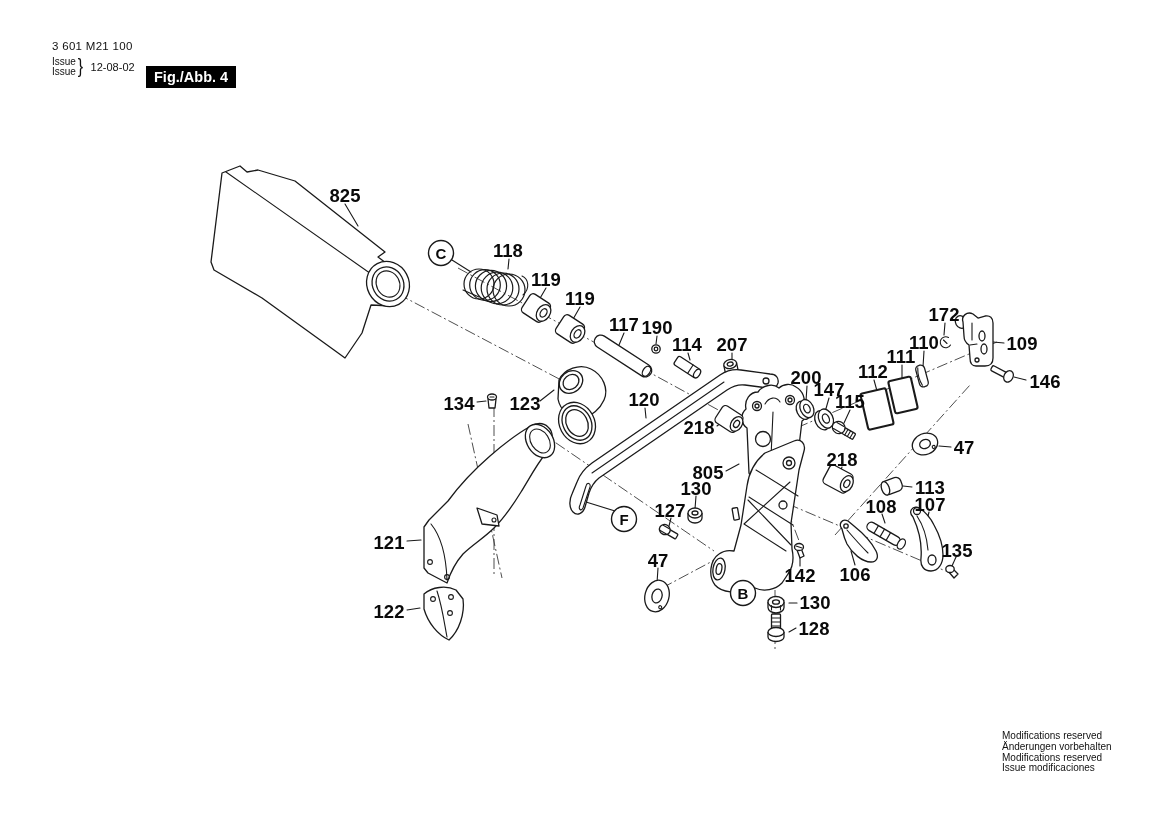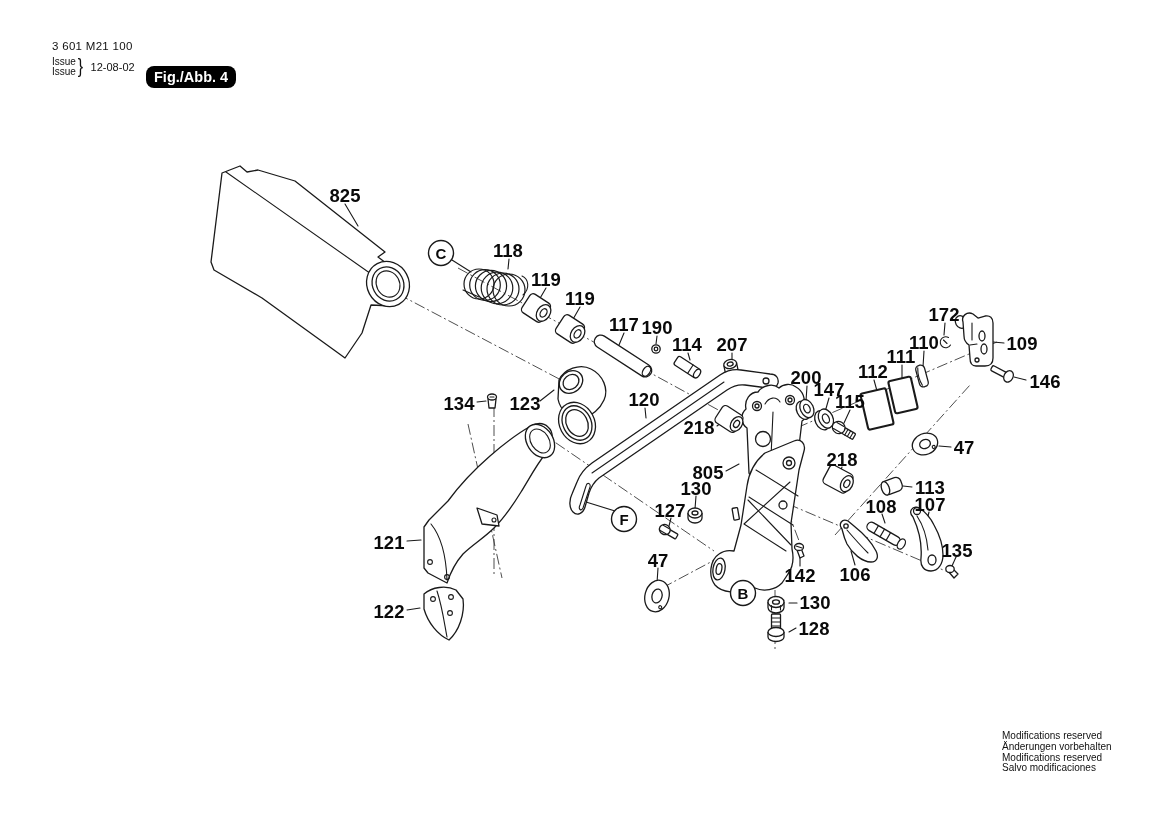--- a/index.html
+++ b/index.html
@@ -9,21 +9,21 @@
     margin:0 auto;
   }
   .hdr{position:absolute;left:52px;top:40px;}
   .hdr-part{font-size:11.5px;letter-spacing:.3px;}
   .hdr-row{display:flex;align-items:center;margin-top:3px;}
   .hdr-issue{display:flex;flex-direction:column;font-size:10px;line-height:10px;}
   .hdr-brace{font-size:20px;font-weight:400;margin:0 1px 0 1px;transform:scaleX(.8);}
   .hdr-date{font-size:11px;margin-left:6px;}
   .fig-box{
     position:absolute;left:146px;top:66px;background:#000;color:#fff;
-    font-size:14.5px;font-weight:bold;padding:3px 8px 3px 8px;white-space:nowrap;border-radius:8px;
+    font-size:14.5px;font-weight:bold;padding:3px 8px 3px 8px;white-space:nowrap;
   }
   .ftr{position:absolute;left:1002px;top:731px;font-size:10px;line-height:10.8px;}
   svg{position:absolute;left:0;top:0;}
   .part{fill:#ffffff;stroke:#1a1a1a;stroke-width:1.3;stroke-linejoin:round;}
   .part-thin{fill:none;stroke:#1a1a1a;stroke-width:1.1;stroke-linejoin:round;stroke-linecap:round;}
   .part-thick{fill:#ffffff;stroke:#1a1a1a;stroke-width:2.1;stroke-linejoin:round;}
   .leader{stroke:#1a1a1a;stroke-width:1.1;fill:none;stroke-linecap:round;}
   .axis{stroke:#3a3a3a;stroke-width:.9;fill:none;stroke-dasharray:11 3 2 3;}
   .part-label{font-family:"Liberation Sans",sans-serif;font-size:18.5px;font-weight:bold;
     text-anchor:middle;dominant-baseline:central;fill:#0a0a0a;}
@@ -415,16 +415,16 @@
           <circle cx="743" cy="593" r="12.5" class="ref-circle"></circle>
           <text x="743" y="593.5" class="ref-label">B</text>
         </g>
       </g>
   </svg>
 
   <div class="ftr">
     <div>Modifications reserved</div>
     <div>Änderungen vorbehalten</div>
     <div>Modifications reserved</div>
-    <div>Salvo modificaciones</div>
+    <div>Issue modificaciones</div>
   </div>
 
 </div>
 
 </body></html>

